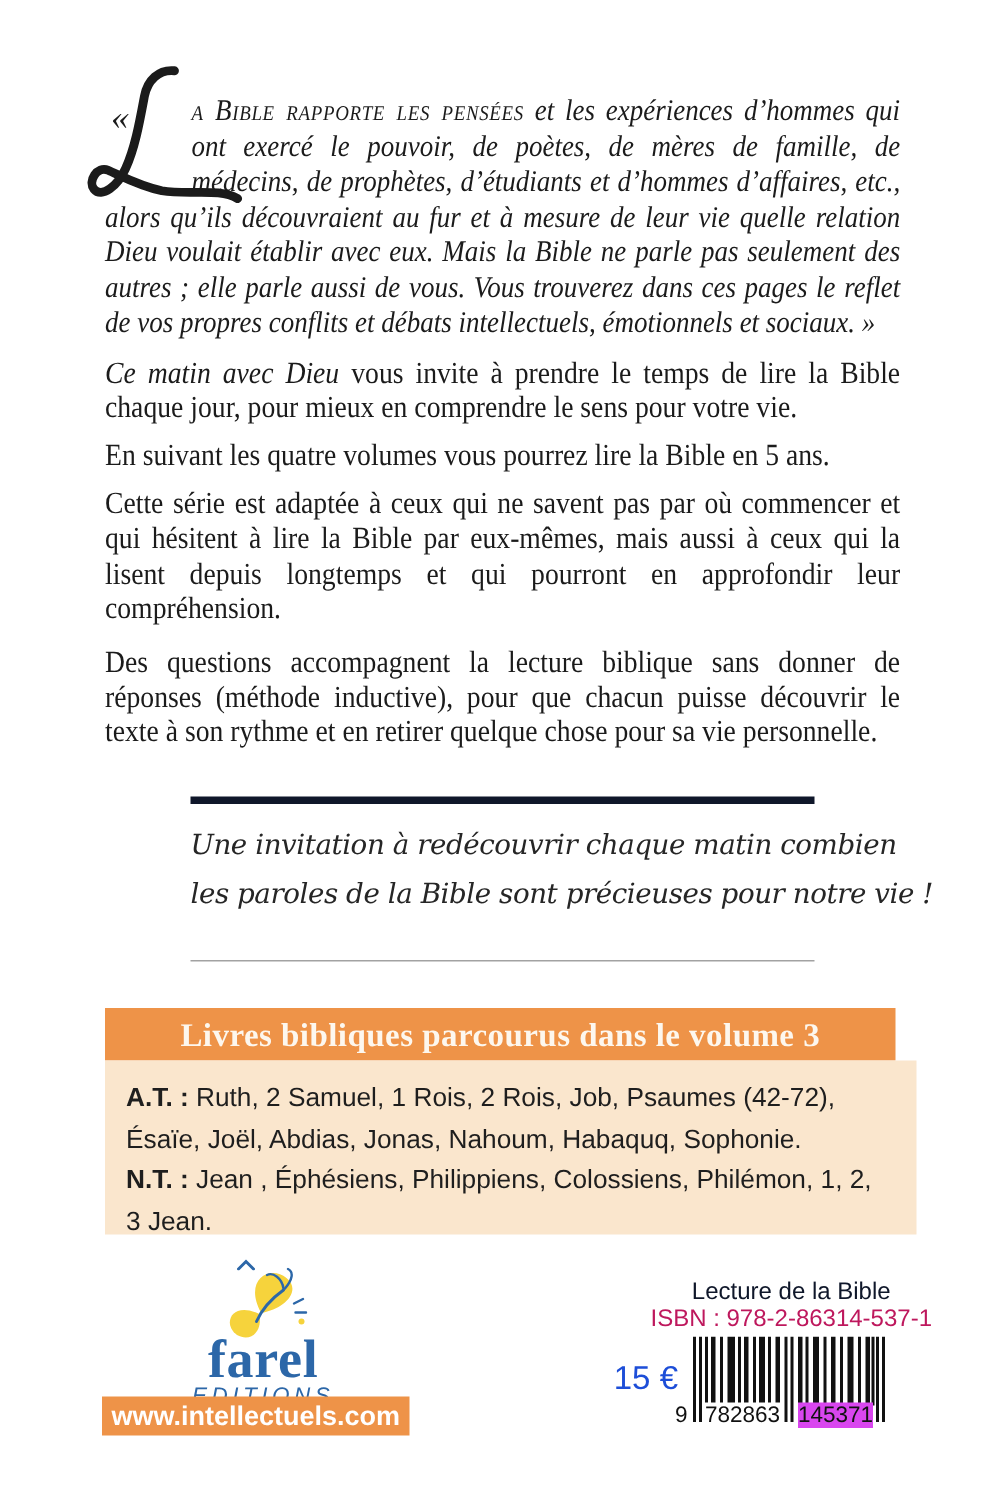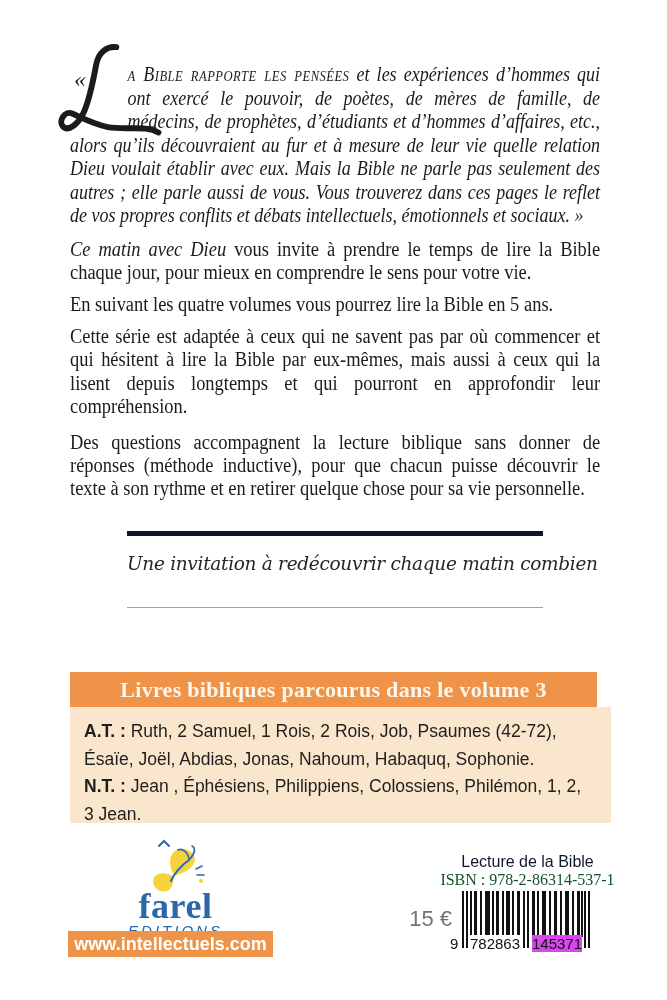--- a/index.html
+++ b/index.html
@@ -48,23 +48,23 @@
     font-size:15px;letter-spacing:3px;color:var(--blue,#2C67A8);}
 
   #web-banner{position:absolute;left:68px;top:931px;width:205px;height:26px;
     background:var(--orange,#EE9348);color:#fff;text-align:center;line-height:26px;
     font-family:"Liberation Sans",sans-serif;font-weight:bold;font-size:18px;}
 
   
   #collection{position:absolute;left:425px;top:853px;width:205px;text-align:center;
     font-family:"Liberation Sans",sans-serif;font-size:16px;color:#0f172a;}
   #isbn{position:absolute;left:418px;top:871px;width:219px;text-align:center;
-    font-family:Liberation Serif, serif;font-size:16px;color:#14532d;}
+    font-family:Liberation Sans, sans-serif;font-size:16px;color:#be185d;}
   #price{position:absolute;left:400px;top:906px;width:52px;text-align:right;
-    font-family:"Liberation Sans",sans-serif;font-size:22px;color:#737373;}
+    font-family:"Liberation Sans",sans-serif;font-size:22px;color:#1d4ed8;}
   #barcode{position:absolute;left:450px;top:891px;width:142px;height:68px;}
   #barcode svg{position:absolute;left:12px;top:0;}
   .bc-digit{position:absolute;top:44px;font-family:"Liberation Sans",sans-serif;
     font-size:15px;color:#111;}
   #bc-lead{left:0;}
   #bc-g1{left:20px;width:50px;text-align:center;background:#fff;}
   #bc-g2{left:82px;width:50px;text-align:center;background:#d946ef;}
 </style>
 </head>
 <body>
@@ -86,20 +86,21 @@
     <p class="body-par">
       <span class="ital">Ce matin avec Dieu</span><span> vous invite à prendre le temps de lire la Bible chaque jour, pour mieux en comprendre le sens pour votre vie.</span>
     </p>
     <p class="body-par">En suivant les quatre volumes vous pourrez lire la Bible en 5 ans.</p>
     <p class="body-par mb13">Cette série est adaptée à ceux qui ne savent pas par où commencer et qui hésitent à lire la Bible par eux-mêmes, mais aussi à ceux qui la lisent depuis longtemps et qui pourront en approfondir leur compréhension.</p>
     <p class="body-par last">Des questions accompagnent la lecture biblique sans donner de réponses (méthode inductive), pour que chacun puisse découvrir le texte à son rythme et en retirer quelque chose pour sa vie personnelle.</p>
   </div>
 
   <div id="script-quote">
     <div>Une invitation à redécouvrir chaque matin combien</div>
+    <div>les paroles de la Bible sont précieuses pour notre vie !</div>
   </div>
 
   <div id="volume-banner">Livres bibliques parcourus dans le volume 3</div>
   <div id="volume-box">
     <p>
       <span class="bk-label">A.T. :</span><span> Ruth, 2 Samuel, 1 Rois, 2 Rois, Job, Psaumes (42-72), Ésaïe, Joël, Abdias, Jonas, Nahoum, Habaquq, Sophonie.</span>
     </p>
     <p>
       <span class="bk-label">N.T. :</span><span> Jean , Éphésiens, Philippiens, Colossiens, Philémon, 1, 2, 3 Jean.</span>
     </p>

